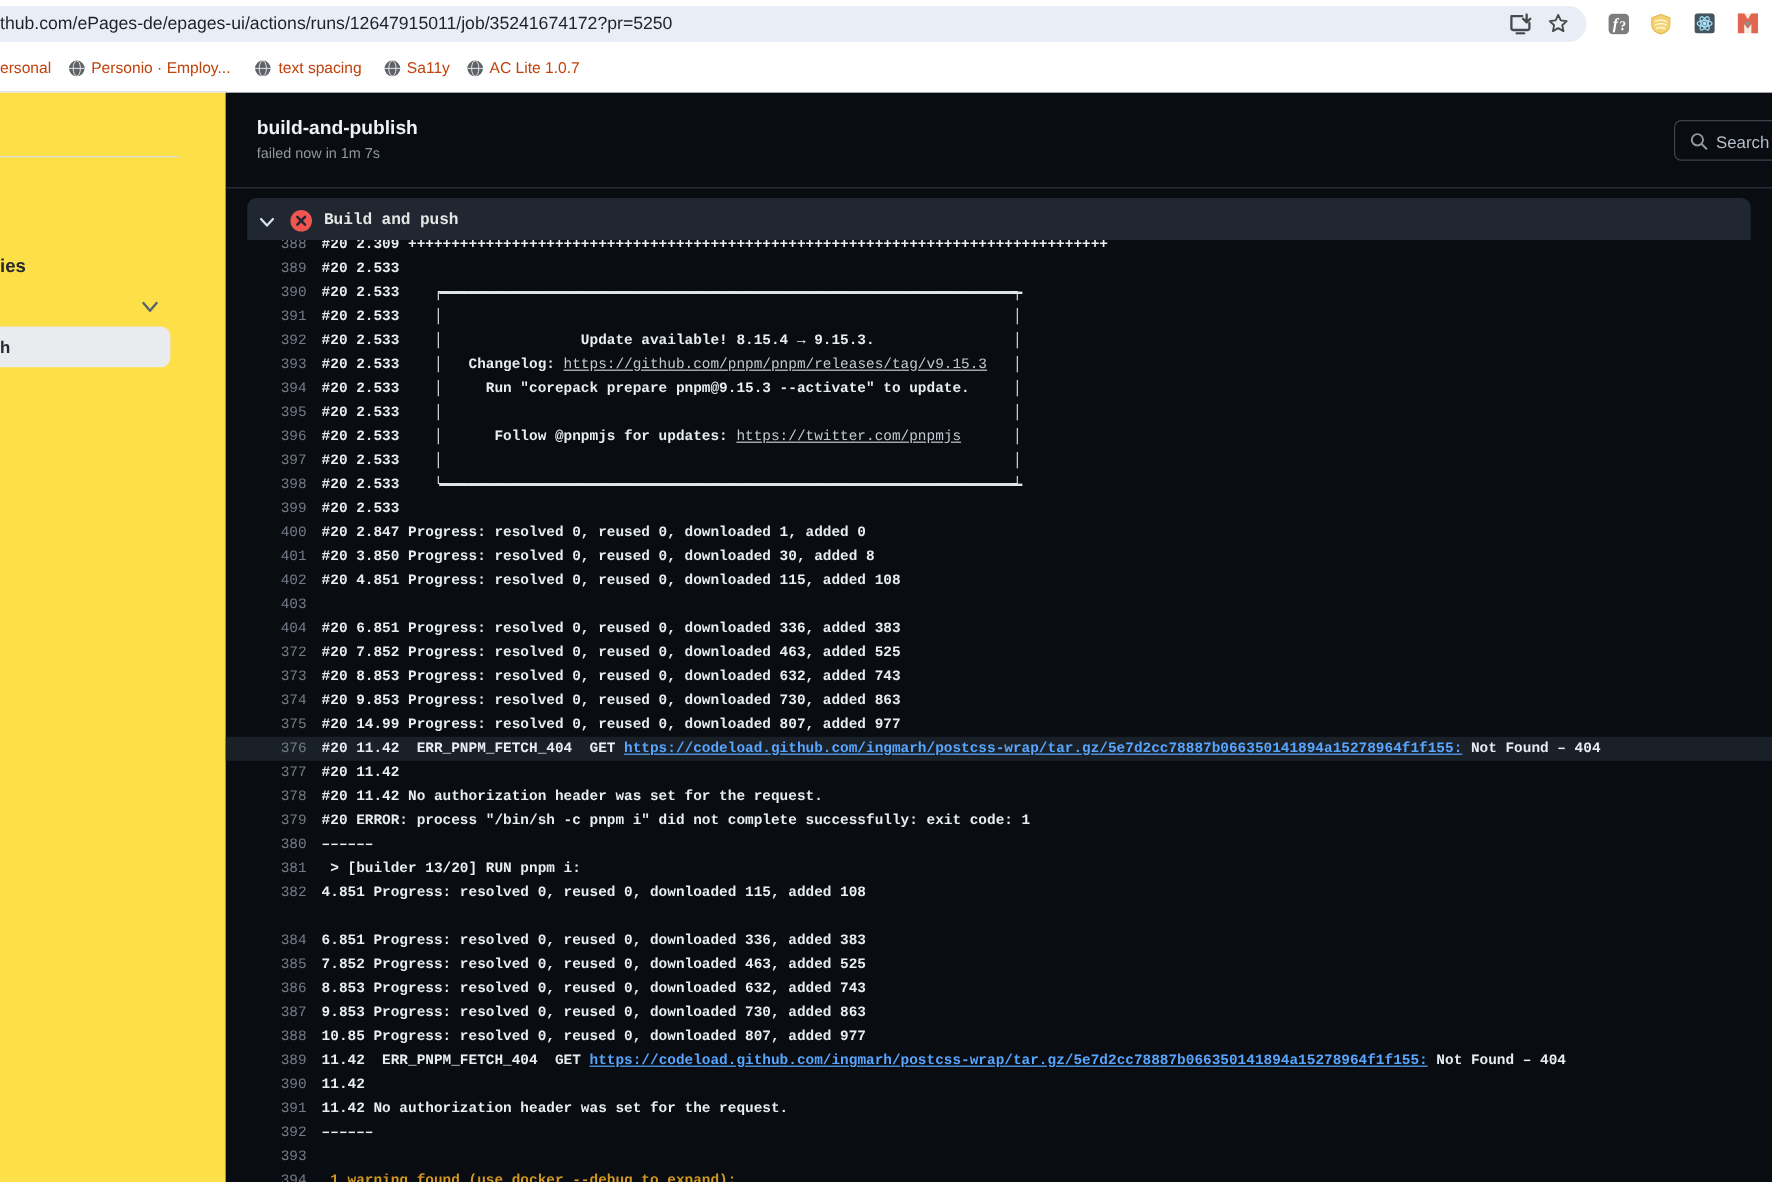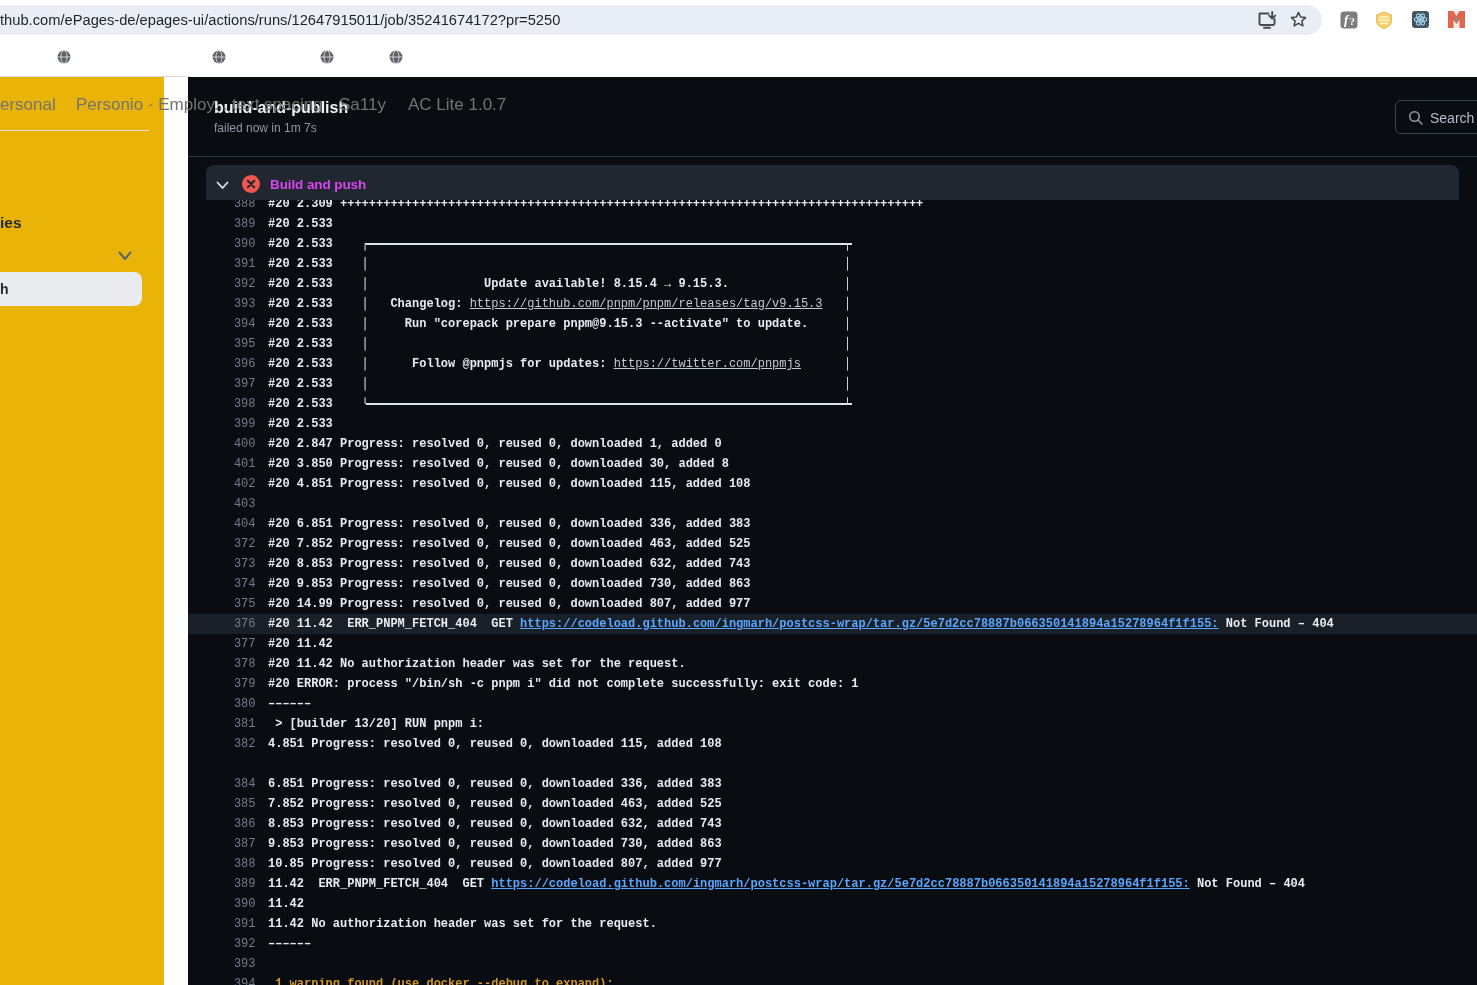--- a/index.html
+++ b/index.html
@@ -6,39 +6,39 @@
 html,body { width:1477px; height:985px; overflow:hidden; background:#fff;
   font-family:"Liberation Sans", sans-serif; }
 
 
 #chrome { position:absolute; left:0; top:0; width:1477px; height:77px; background:#fff; z-index:5;padding-left:40px; }
 #urlbar { position:absolute; left:-40px; top:5px; width:1362px; height:30px; border-radius:15px; background:#e9eef6; }
 #urltext { position:absolute; left:40px; top:0; height:30px; line-height:30px; font-size:14.7px; color:#1f2328; white-space:pre; }
 #chrome svg { position:absolute; }
 
 
-.bm { position:absolute; top:49px; height:16px; line-height:16px; font-size:17px; color:#737373; white-space:pre;margin-top:48px; }
-
-
-#sidebar { position:absolute; left:0; top:77px; width:164px; height:908px; background:#eab308; }
+.bm { position:absolute; top:49px; height:16px; line-height:16px; font-size:13px; color:#c2410c; white-space:pre; }
+
+
+#sidebar { position:absolute; left:0; top:77px; width:188px; height:908px; background:#fde047; }
 #sb-sep { position:absolute; left:0; top:53px; width:149px; height:1px; background:#d8dee4; }
 #sb-ies { position:absolute; left:0; top:136px; font-size:15.5px; font-weight:bold; color:#24292f; line-height:20px; }
 #sb-pill { position:absolute; left:-24px; top:195px; width:166px; height:34px; border-radius:8px; background:#e9ebee; }
 #sb-h { position:absolute; left:0; top:203px; font-size:14px; font-weight:bold; color:#24292f; line-height:18px; }
 #chrome-border { position:absolute; left:0; top:76px; width:190px; height:1px; background:#dadce0; z-index:6; }
 
 #panel { position:absolute; left:188px; top:77px; width:1289px; height:908px; background:#090c11; overflow:hidden; }
 #title { position:absolute; left:26px; top:19px; font-size:16px; font-weight:bold; color:#f0f3f6; line-height:24px; }
 #subtitle { position:absolute; left:26px; top:43px; font-size:12px; color:#9198a1; line-height:16px; }
 #searchbox { position:absolute; left:1207px; top:23px; width:150px; height:34px; border:1px solid #3d444d; border-radius:6px; }
 #searchbox span { position:absolute; left:34px; top:8px; font-size:14px; color:#b7bdc8; line-height:18px; }
 #divider { position:absolute; left:0; top:79px; width:1289px; height:1px; background:#2f363f; }
 
 #stepheader { position:absolute; left:18px; top:88px; width:1253px; height:35px; background:#202731; border-radius:8px 8px 0 0; z-index:3; }
-#stepheader .lbl { position:absolute; left:64px; top:11px; font-size:13.5px; font-weight:bold; color:#d946ef; line-height:18px; letter-spacing:-0.1px; }
+#stepheader .lbl { position:absolute; left:64px; top:11px; font-size:13.5px; font-weight:bold; color:#e5e5e5; line-height:18px; letter-spacing:-0.1px;font-family:Liberation Mono, monospace; }
 
 #log { position:absolute; left:0; top:117px; width:1289px; height:792px; }
 .r { position:absolute; left:0; height:20px; width:1459px; font-family:"Liberation Mono", monospace; font-size:12px; line-height:20px; white-space:pre; }
 .r .n { position:absolute; left:0; top:0; width:67.5px; text-align:right; color:#747d88; font-weight:normal; }
 .r .t { position:absolute; left:80px; top:0; color:#e7edf3; font-weight:bold; }
 .r.hl { background:#192028;padding-left:16px; }
 .r.warn .t { color:#d29922; }
 i.wl { font-style:normal; text-decoration:underline; color:#c3cad2; font-weight:normal;margin-top:23px; }
 i.bl { font-style:normal; text-decoration:underline; color:#58a6ff;margin-top:32px; }
 </style>

